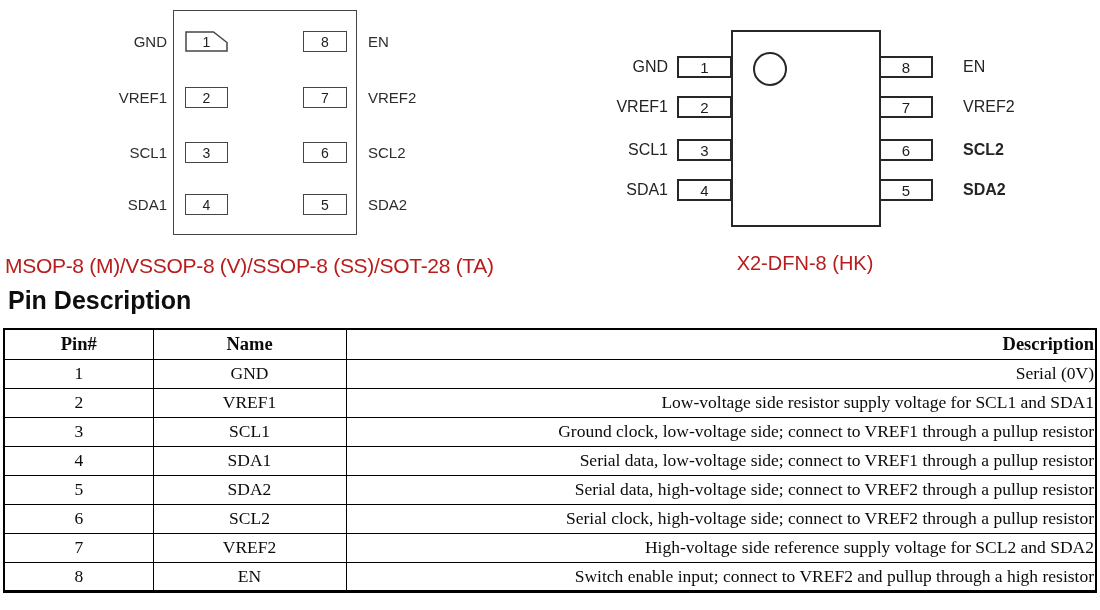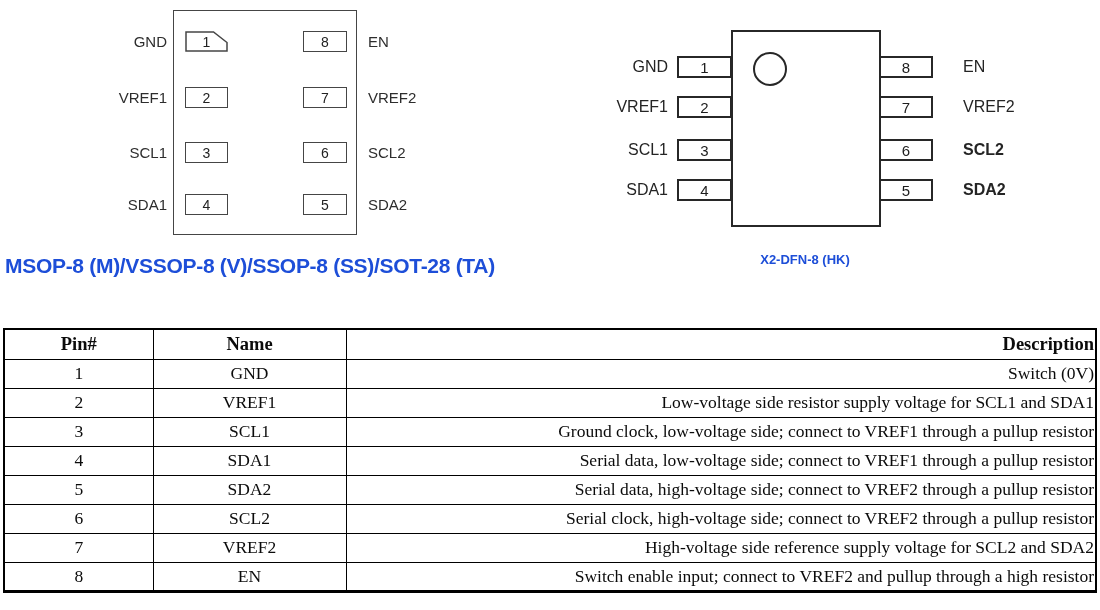--- a/index.html
+++ b/index.html
@@ -41,23 +41,23 @@
   .plabel{position:absolute;white-space:nowrap;}
   .msop-pins .plabel{font-size:15px;line-height:21px;color:#2d2d2d;}
   .msop-pins .plabel.L{left:40px;width:127px;text-align:right;}
   .msop-pins .plabel.R{left:368px;width:140px;text-align:left;}
   .dfn-pins .plabel{font-size:16px;line-height:22px;color:#242424;font-weight:normal;}
   .dfn-pins .plabel.L{left:538px;width:130px;text-align:right;}
   .dfn-pins .plabel.R{left:963px;width:140px;text-align:left;}
   .dfn-pins .plabel.bold{font-weight:bold;}
 
   
-  .caption{position:absolute;font-weight:bold;color:#1d4ed8;white-space:nowrap;}
+  .caption{position:absolute;font-weight:normal;color:#b91c1c;white-space:nowrap;}
   .msop-caption{left:5px;top:254px;font-size:21px;letter-spacing:-0.3px;}
-  .dfn-caption{left:655px;top:252px;width:300px;text-align:center;font-size:13px;}
+  .dfn-caption{left:655px;top:252px;width:300px;text-align:center;font-size:20px;}
 
   
   .section-title{
     position:absolute;left:8px;top:286px;margin:0;
     font-size:25px;font-weight:bold;color:#0e0e0e;
     font-family:"Liberation Sans", sans-serif;
   }
 
   
   .pin-table{
@@ -151,39 +151,40 @@
         <div class="pbox R r3">
           <span class="numspan">5</span>
         </div>
         <div class="plabel R r3 bold">SDA2</div>
       </div>
     <div class="pkg-body dfn-body"></div>
     <div class="dfn-dot"></div>
     <div class="caption dfn-caption">X2-DFN-8 (HK)</div>
   </div>
 
+  <h2 class="section-title">Pin Description</h2>
 
   <table class="pin-table">
     <colgroup>
         <col style="width:149px">
         <col style="width:193px">
         <col>
       </colgroup>
     <thead>
       <tr>
         <th class="c-pin">Pin#</th>
         <th class="c-name">Name</th>
         <th class="c-desc">Description</th>
       </tr>
     </thead>
     <tbody id="table-body">
         <tr>
           <td class="c-pin">1</td>
           <td class="c-name">GND</td>
-          <td class="c-desc">Switch (0V)</td>
+          <td class="c-desc">Serial (0V)</td>
         </tr>
         <tr>
           <td class="c-pin">2</td>
           <td class="c-name">VREF1</td>
           <td class="c-desc">Low-voltage side resistor supply voltage for SCL1 and SDA1</td>
         </tr>
         <tr>
           <td class="c-pin">3</td>
           <td class="c-name">SCL1</td>
           <td class="c-desc">Ground clock, low-voltage side; connect to VREF1 through a pullup resistor</td>

